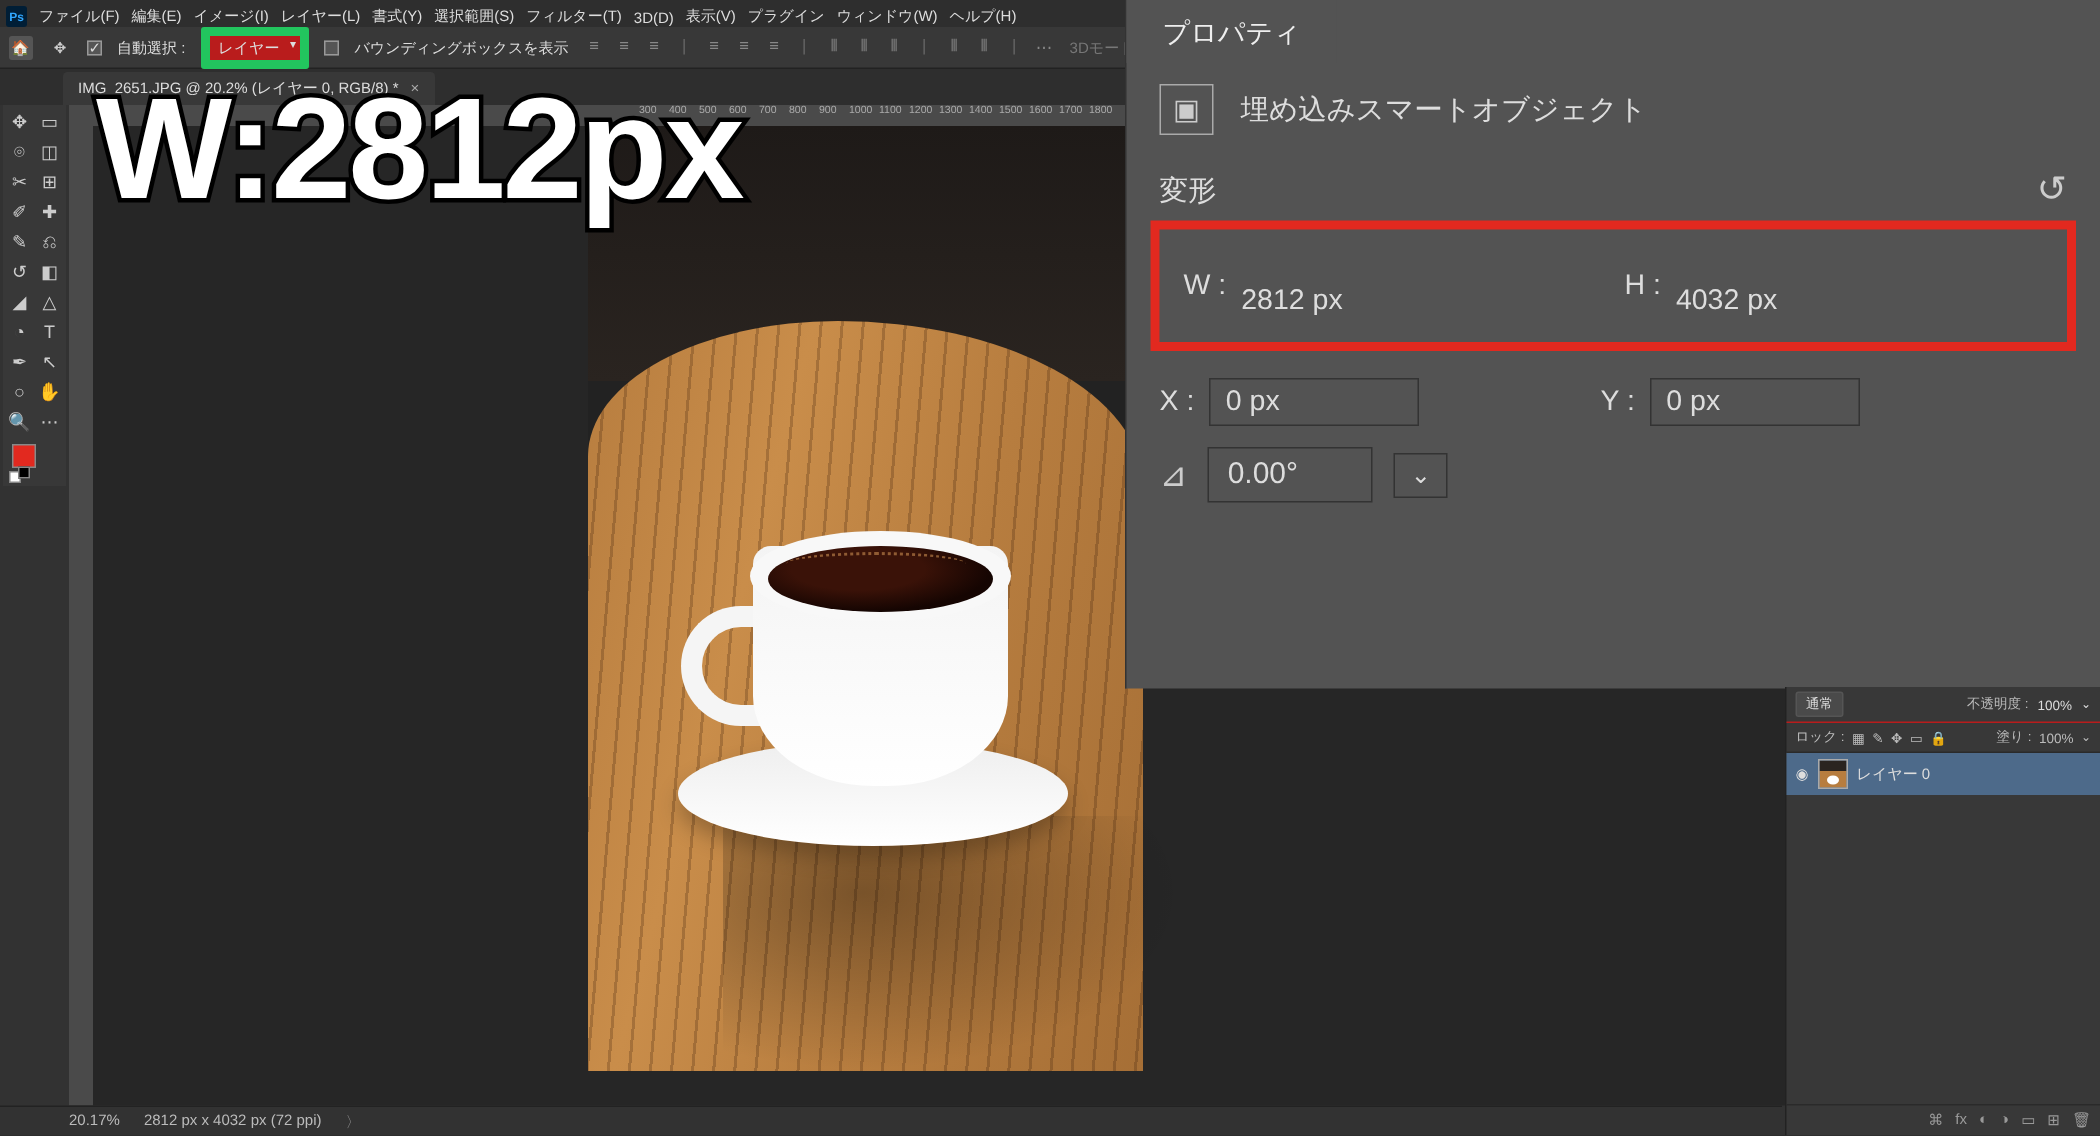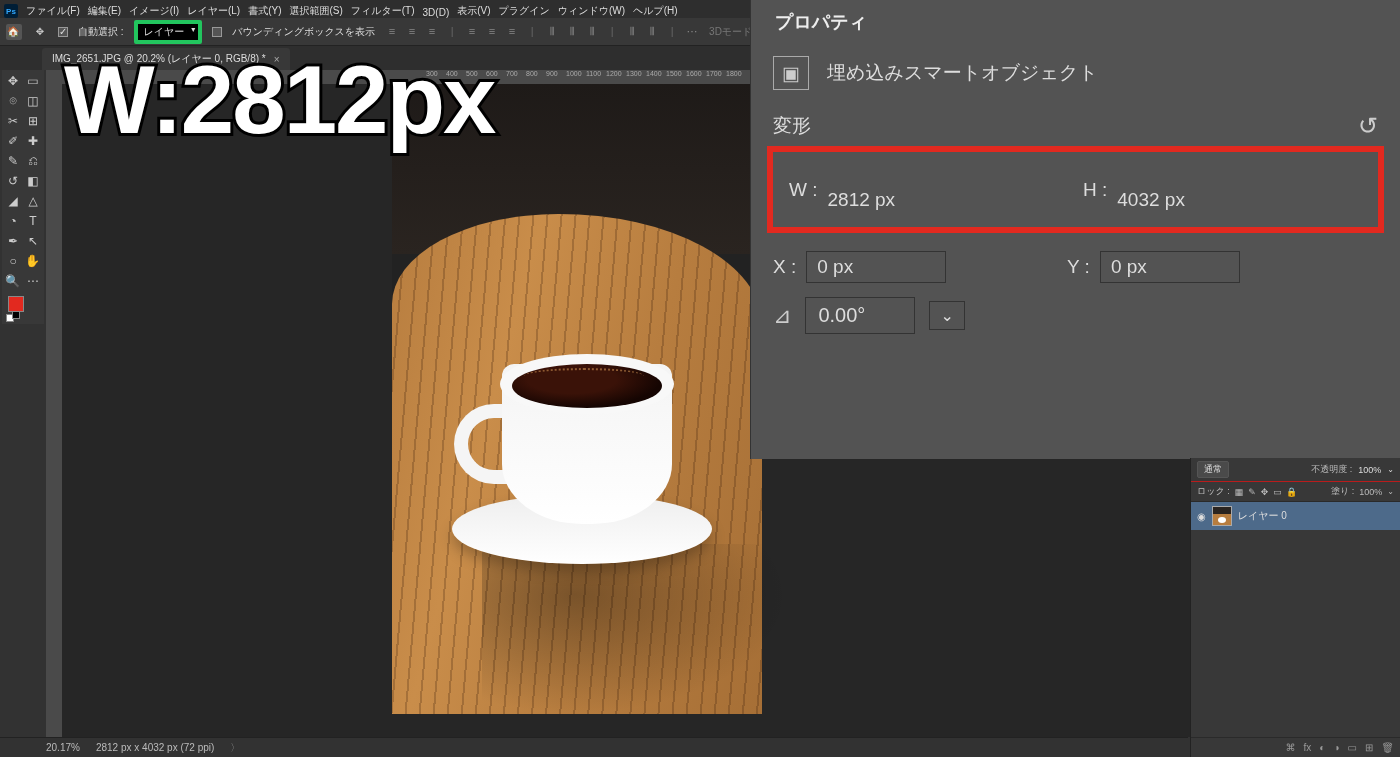--- a/index.html
+++ b/index.html
@@ -9,21 +9,21 @@
 .menubar { height: 18px; background: #2e2e2e; display: flex; align-items: flex-end; font-size: 10px; gap: 8px; padding-left: 4px; }
 .menubar .ps { width:14px;height:14px;background:#001e36;color:#31a8ff;font-weight:bold;font-size:8px;display:flex;align-items:center;justify-content:center;border-radius:2px;}
 .menubar span { cursor: default; }
 
 
 .optionsbar { height: 28px; background: #383838; border-bottom:1px solid #222; display:flex; align-items:center; font-size:10px; gap:10px; padding:0 6px;}
 .optionsbar .home{width:16px;height:16px;background:#555;border-radius:2px;display:flex;align-items:center;justify-content:center;}
 .optionsbar .move{width:16px;height:16px;display:flex;align-items:center;justify-content:center;color:#ccc;}
 .optionsbar .chk{width:10px;height:10px;border:1px solid #999;display:inline-block;background:#555;position:relative;}
 .optionsbar .chk.on::after{content:"✓";position:absolute;top:-2px;left:0;font-size:10px;color:#ddd;}
-.optionsbar .dd{background:#000000;border:4px solid #22c55e;padding:1px 14px 1px 6px;border-radius:2px;position:relative;}
+.optionsbar .dd{background:#b91c1c;border:6px solid #22c55e;padding:1px 14px 1px 6px;border-radius:2px;position:relative;}
 .optionsbar .dd::after{content:"▾";position:absolute;right:3px;top:1px;font-size:8px;}
 .optionsbar .sep{color:#666;}
 .optionsbar .icons{display:flex;gap:6px;color:#888;font-size:11px;}
 .optionsbar .icons span{width:14px;text-align:center;}
 
 
 .doctab { height: 24px; background: #2e2e2e; display:flex; align-items:flex-end; font-size:10px; padding-left: 42px;}
 .doctab .tab{background:#383838;padding:4px 10px;border-top-left-radius:3px;border-top-right-radius:3px;display:flex;gap:8px;align-items:center;}
 .doctab .tab .x{color:#aaa;}
 
@@ -63,21 +63,21 @@
 .image .cup .handle{position:absolute;top:60px;left:-18px;width:60px;height:80px;border:14px solid #f5f5f5;border-right:none;border-radius:40px 0 0 40px;}
 .image .shadow{position:absolute;bottom:0;left:90px;width:310px;height:170px;background:radial-gradient(ellipse at 30% 30%, rgba(0,0,0,.35), transparent 70%);}
 
 
 .overlay{position:absolute;top:52px;left:64px;z-index:10;pointer-events:none;}
 .overlay .line{font-size:96px;font-weight:900;letter-spacing:-2px;color:#fff;-webkit-text-stroke:6px #000;paint-order:stroke fill;line-height:1.0;font-family:Arial,sans-serif;}
 .overlay .line2{margin-top:60px;}
 
 
 .proppanel{position:absolute;top:0;right:0;width:650px;height:459px;background:#535353;border-left:1px solid #333;}
-.proppanel .tabs{height:42px;display:flex;align-items:stretch;font-weight:bold;}
+.proppanel .tabs{height:42px;display:flex;align-items:stretch;}
 .proppanel .tabs .ptab{padding:10px 24px;font-size:18px;color:#bbb;}
 .proppanel .tabs .ptab.active{background:#535353;color:#eee;}
 .proppanel .tabs .ptab:not(.active){background:#464646;}
 .proppanel .row{display:flex;align-items:center;gap:18px;padding:14px 22px;font-size:19px;color:#ddd;}
 .proppanel .typeicon{width:36px;height:34px;border:1px solid #aaa;display:flex;align-items:center;justify-content:center;color:#ccc;}
 .proppanel .section{padding:0 22px;}
 .proppanel .section .title{font-size:19px;display:flex;justify-content:space-between;align-items:center;margin-top:8px;margin-bottom:4px;gap:32px;}
 .proppanel .section .reset{font-size:24px;color:#ccc;}
 .proppanel .redbox{border:6px solid #e2291f;padding:12px 10px;margin:6px 16px 10px 16px;}
 .proppanel .fieldrow{display:flex;gap:24px;padding:8px 22px;align-items:center;font-size:19px;}

